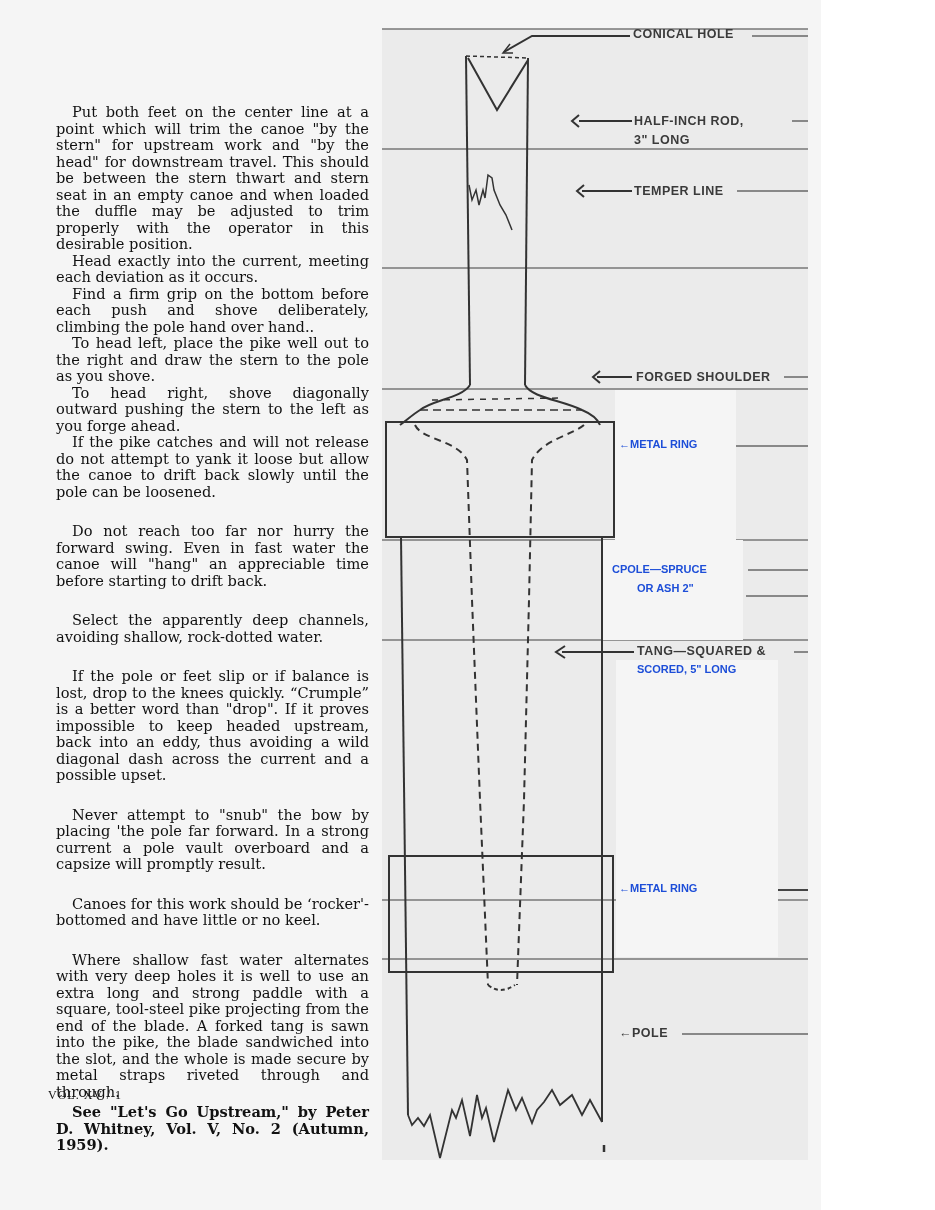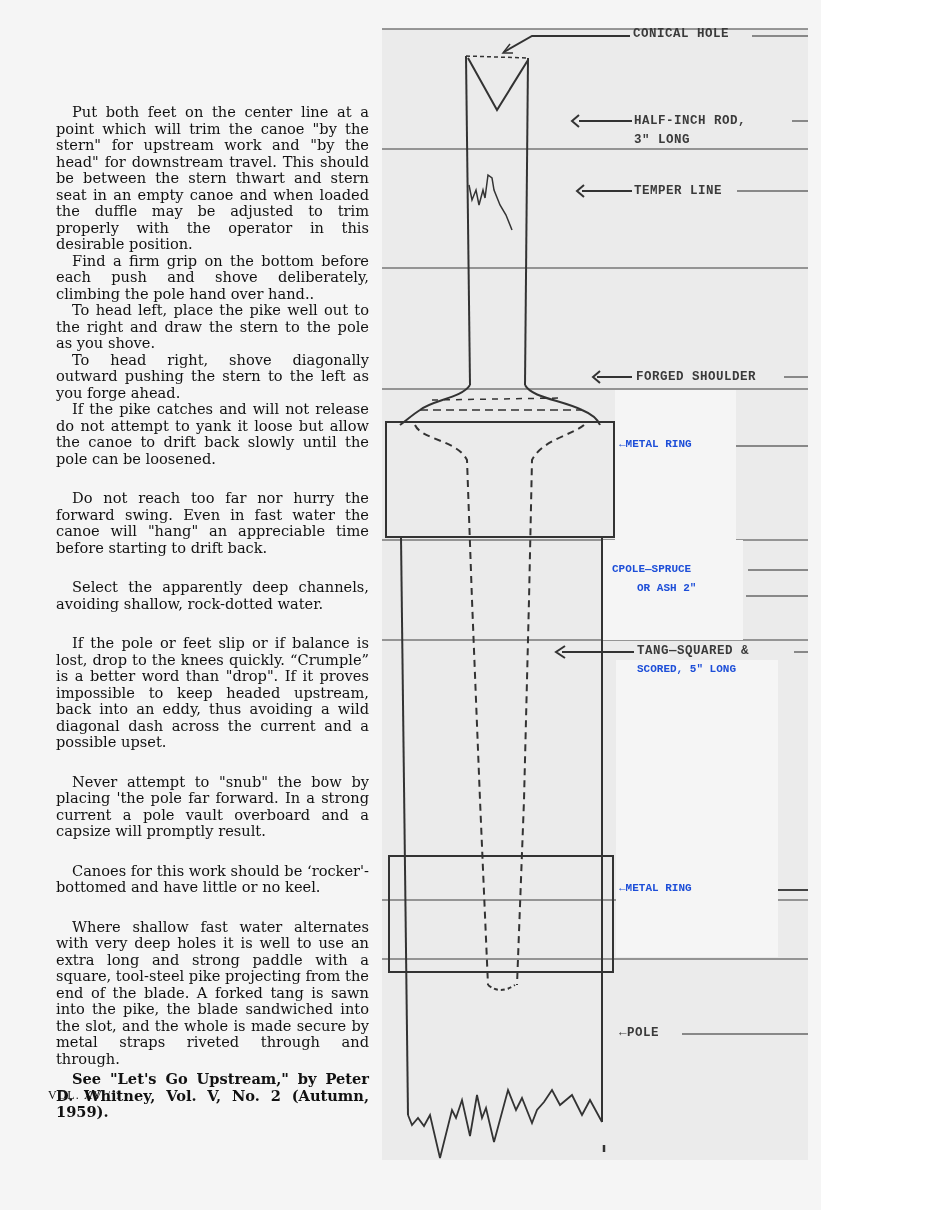--- a/index.html
+++ b/index.html
@@ -9,32 +9,33 @@
          font-family:"DejaVu Serif","Liberation Serif",serif; font-size:14.6px; line-height:16.5px;
          color:#111; text-align:justify; }
   .col p { margin:0 0 0 0; text-indent:16px; }
   .col p.gap { margin-top:23px; }
   .col h3 { margin:5px 0 2px 0; text-align:center; font-size:14.6px; font-weight:bold; }
   .col p.bold { font-weight:bold; margin-top:4px; }
   .folio { position:absolute; left:48px; top:1088px; font-family:Liberation Serif, serif;
            font-size:12px; letter-spacing:1px; color:#111; }
   .panel { position:absolute; left:382px; top:29px; width:426px; height:1131px; background:#ebebeb; }
   .diagram { position:absolute; left:382px; top:0; width:439px; height:1170px; }
-  .lbl { position:absolute; font-family:Liberation Mono, monospace; font-weight:bold;
+  .lbl { position:absolute; font-family:Liberation Sans, sans-serif; font-weight:bold;
          font-size:12.5px; color:#3a3a3a; letter-spacing:0.5px; white-space:nowrap; }
   .lbl.dark { color:#1d4ed8; font-size:11px; letter-spacing:0; }
   .patch { position:absolute; background:#f5f5f5; }
 </style>
 </head>
 <body>
 
 <div class="page"></div>
 
 <div class="col">
   <p>Put both feet on the center line at a point which will trim the canoe "by the stern" for upstream work and "by the head" for downstream travel. This should be between the stern thwart and stern seat in an empty canoe and when loaded the duffle may be adjusted to trim properly with the operator in this desirable position.</p>
+  <p>Head exactly into the current, meeting each deviation as it occurs.</p>
   <p>Find a firm grip on the bottom before each push and shove deliberately, climbing the pole hand over hand..</p>
   <p>To head left, place the pike well out to the right and draw the stern to the pole as you shove.</p>
   <p>To head right, shove diagonally outward pushing the stern to the left as you forge ahead.</p>
   <p>If the pike catches and will not release do not attempt to yank it loose but allow the canoe to drift back slowly until the pole can be loosened.</p>
   <p class="gap">Do not reach too far nor hurry the forward swing. Even in fast water the canoe will "hang" an appreciable time before starting to drift back.</p>
   <p class="gap">Select the apparently deep channels, avoiding shallow, rock-dotted water.</p>
   <p class="gap">If the pole or feet slip or if balance is lost, drop to the knees quickly. “Crumple” is a better word than "drop". If it proves impossible to keep headed upstream, back into an eddy, thus avoiding a wild diagonal dash across the current and a possible upset.</p>
   <p class="gap">Never attempt to "snub" the bow by placing 'the pole far forward. In a strong current a pole vault overboard and a capsize will promptly result.</p>
   <p class="gap">Canoes for this work should be ‘rocker'-bottomed and have little or no keel.</p>
   <p class="gap">Where shallow fast water alternates with very deep holes it is well to use an extra long and strong paddle with a square, tool-steel pike projecting from the end of the blade. A forked tang is sawn into the pike, the blade sandwiched into the slot, and the whole is made secure by metal straps riveted through and through.</p>

